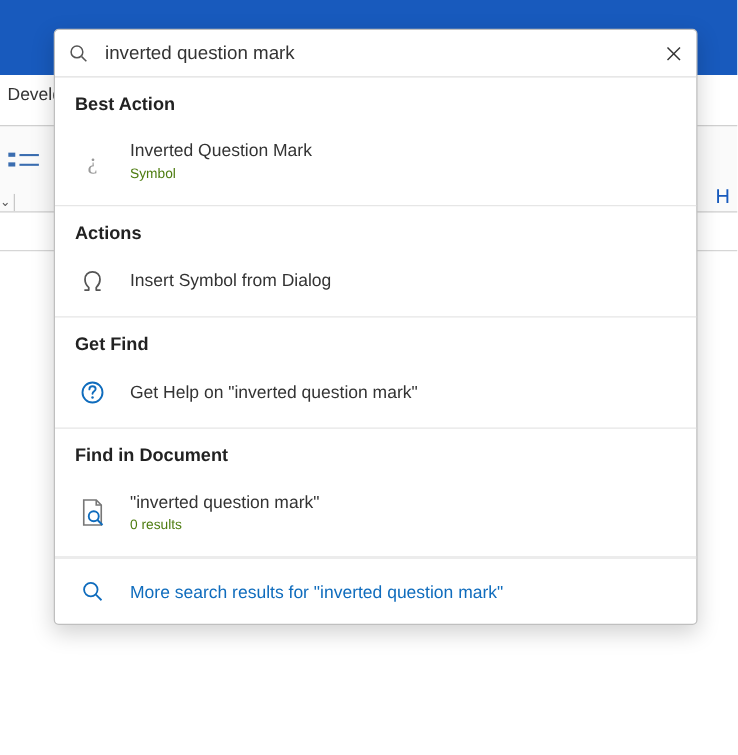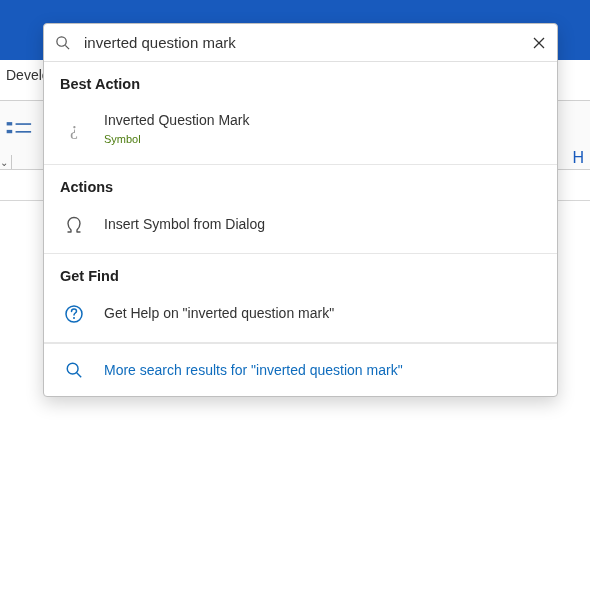--- a/index.html
+++ b/index.html
@@ -250,20 +250,37 @@
         <svg viewBox="0 0 20 20" width="20" height="20">
           <circle cx="10" cy="10" r="8" fill="none" stroke="#0f6cbd" stroke-width="1.5"></circle>
           <path d="M7.5 7.5 C7.5 6 8.5 5 10 5 C11.5 5 12.5 6 12.5 7.2 C12.5 9 10 9 10 11" fill="none" stroke="#0f6cbd" stroke-width="1.5" stroke-linecap="round"></path>
           <circle cx="10" cy="14" r="1" fill="#0f6cbd"></circle>
         </svg>
       </span>
       <span class="result-text">Get Help on "inverted question mark"</span>
     </div>
   </div>
 
+  <div class="section">
+    <div class="section-title">Find in Document</div>
+    <div class="result-item tall">
+      <span class="result-icon">
+        <svg viewBox="0 0 24 24" width="24" height="24">
+          <path d="M5 2 H15 L19 6 V22 H5 Z" fill="none" stroke="#777" stroke-width="1.3"></path>
+          <path d="M15 2 V6 H19" fill="none" stroke="#777" stroke-width="1.3"></path>
+          <circle cx="13" cy="15" r="4" fill="none" stroke="#0f6cbd" stroke-width="1.5"></circle>
+          <line x1="16" y1="18" x2="20" y2="22" stroke="#0f6cbd" stroke-width="1.5"></line>
+        </svg>
+      </span>
+      <span class="result-text">
+        <span>"inverted question mark"</span>
+        <span class="sub">0 results</span>
+      </span>
+    </div>
+  </div>
 
   <div class="more-row">
     <span class="result-icon blue">
       <svg viewBox="0 0 20 20" width="18" height="18">
         <circle cx="8.5" cy="8.5" r="6" fill="none" stroke="#0f6cbd" stroke-width="1.6"></circle>
         <line x1="13" y1="13" x2="18" y2="18" stroke="#0f6cbd" stroke-width="1.6"></line>
       </svg>
     </span>
     <span class="link">More search results for "inverted question mark"</span>
   </div>

